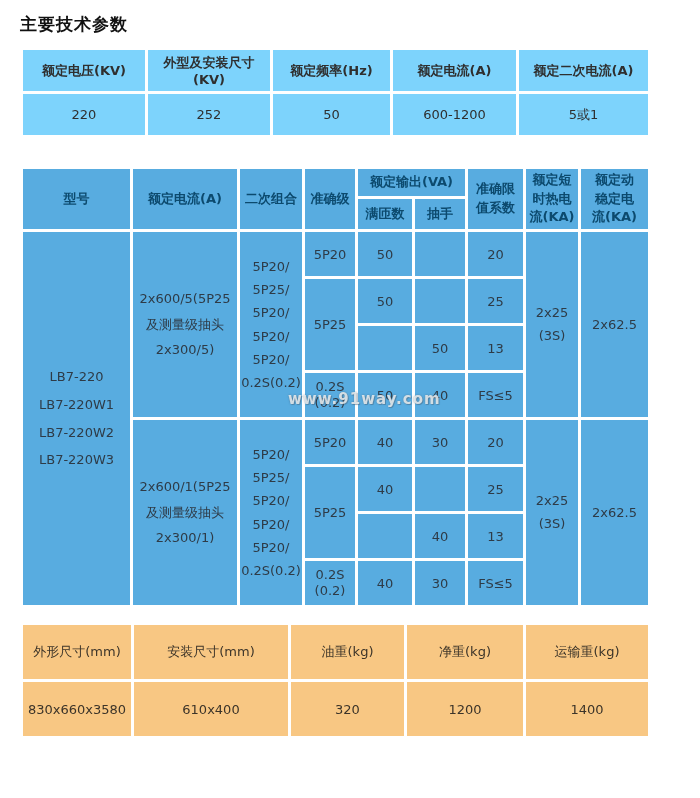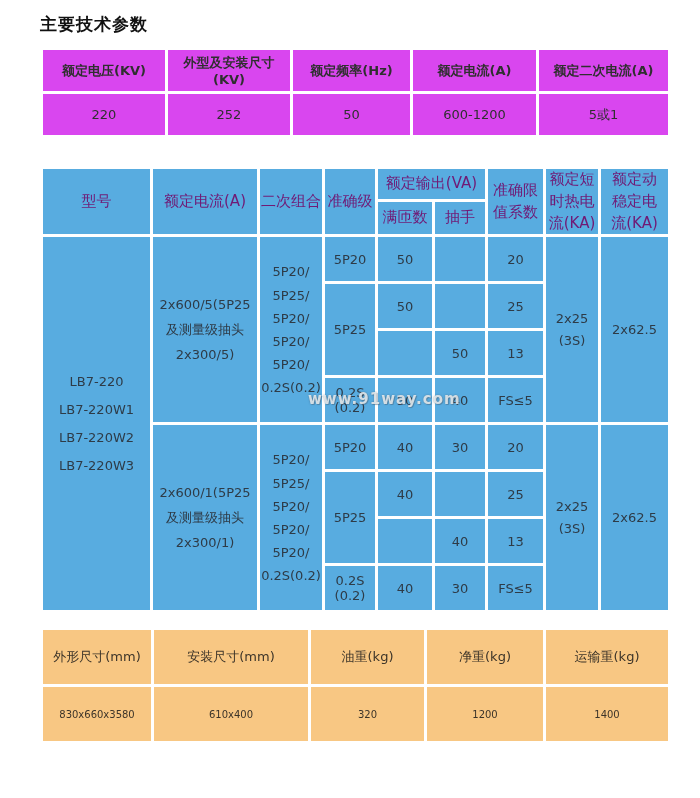--- a/index.html
+++ b/index.html
@@ -3,49 +3,49 @@
 <meta charset="utf-8">
 <style>
   * { margin:0; padding:0; box-sizing:border-box; }
   body { background:#fff; font-family:"DejaVu Sans", sans-serif; }
   .page {
     position:relative;
     width:700px; height:798px;
     background:#ffffff;
     overflow:hidden;
   }
-  .content { padding-left:40px; padding-right:32px; }
+  .content { padding-left:20px; padding-right:32px; }
 
   .sec-title {
     padding-top:13px;
     font-size:17px;
     font-weight:bold;
     color:#111;
     letter-spacing:1px;
     line-height:22px;
   }
   .sec-title.second { padding-top:30px; }
 
   table { border-collapse:collapse; table-layout:fixed; width:628px; }
   th, td {
     border:3px solid #ffffff;
     text-align:center; vertical-align:middle;
     padding:0;
   }
 
   
   .params { margin-top:12px; }
-  .params th, .params td { background:#d946ef; color:#2f2f2f; }
+  .params th, .params td { background:#7dd3fc; color:#2f2f2f; }
   .params th { font-size:13px; font-weight:bold; height:44px; }
   .params td { font-size:13px; height:44px;margin-top:7px; }
 
   
   .main-wrap { position:relative; margin-top:28px; }
   .main th, .main td { background:#58ace0; }
-  .main th { font-size:15px; font-weight:normal; color:#701a75; line-height:1.45; }
+  .main th { font-size:13px; font-weight:bold; color:#0c4a6e; line-height:1.45; }
   .main td { font-size:13px; color:#2e3b47; }
   .hr1 { height:30px; }
   .hr2 { height:33px; }
   .main tbody tr { height:47px; }
   .ml { white-space:pre-line; }
   .lh21 { line-height:2.15; }
   .lh19 { line-height:1.95; font-size:12.5px; }
   .lh18 { line-height:1.78; font-size:12px;text-align:center; }
   .lh17 { line-height:1.7; }
   .lh12 { line-height:1.2; font-size:12.5px; }
@@ -58,21 +58,21 @@
     letter-spacing:1px;
     color:rgba(235,238,240,0.85);
     text-shadow:0 0 2px rgba(70,90,110,0.55), 1px 1px 0 rgba(70,90,110,0.35);
     pointer-events:none;
   }
 
   
   .dims { margin-top:14px; }
   .dims th, .dims td { background:#f8c783; color:#3c3429; }
   .dims th { font-size:13px; font-weight:normal; height:57px; }
-  .dims td { font-size:10px; height:57px; }
+  .dims td { font-size:13px; height:57px; }
 </style>
 </head>
 <body>
 
 <div class="page">
   <div class="content">
 
     <div class="sec-title">主要技术参数</div>
 
     <table class="params">

